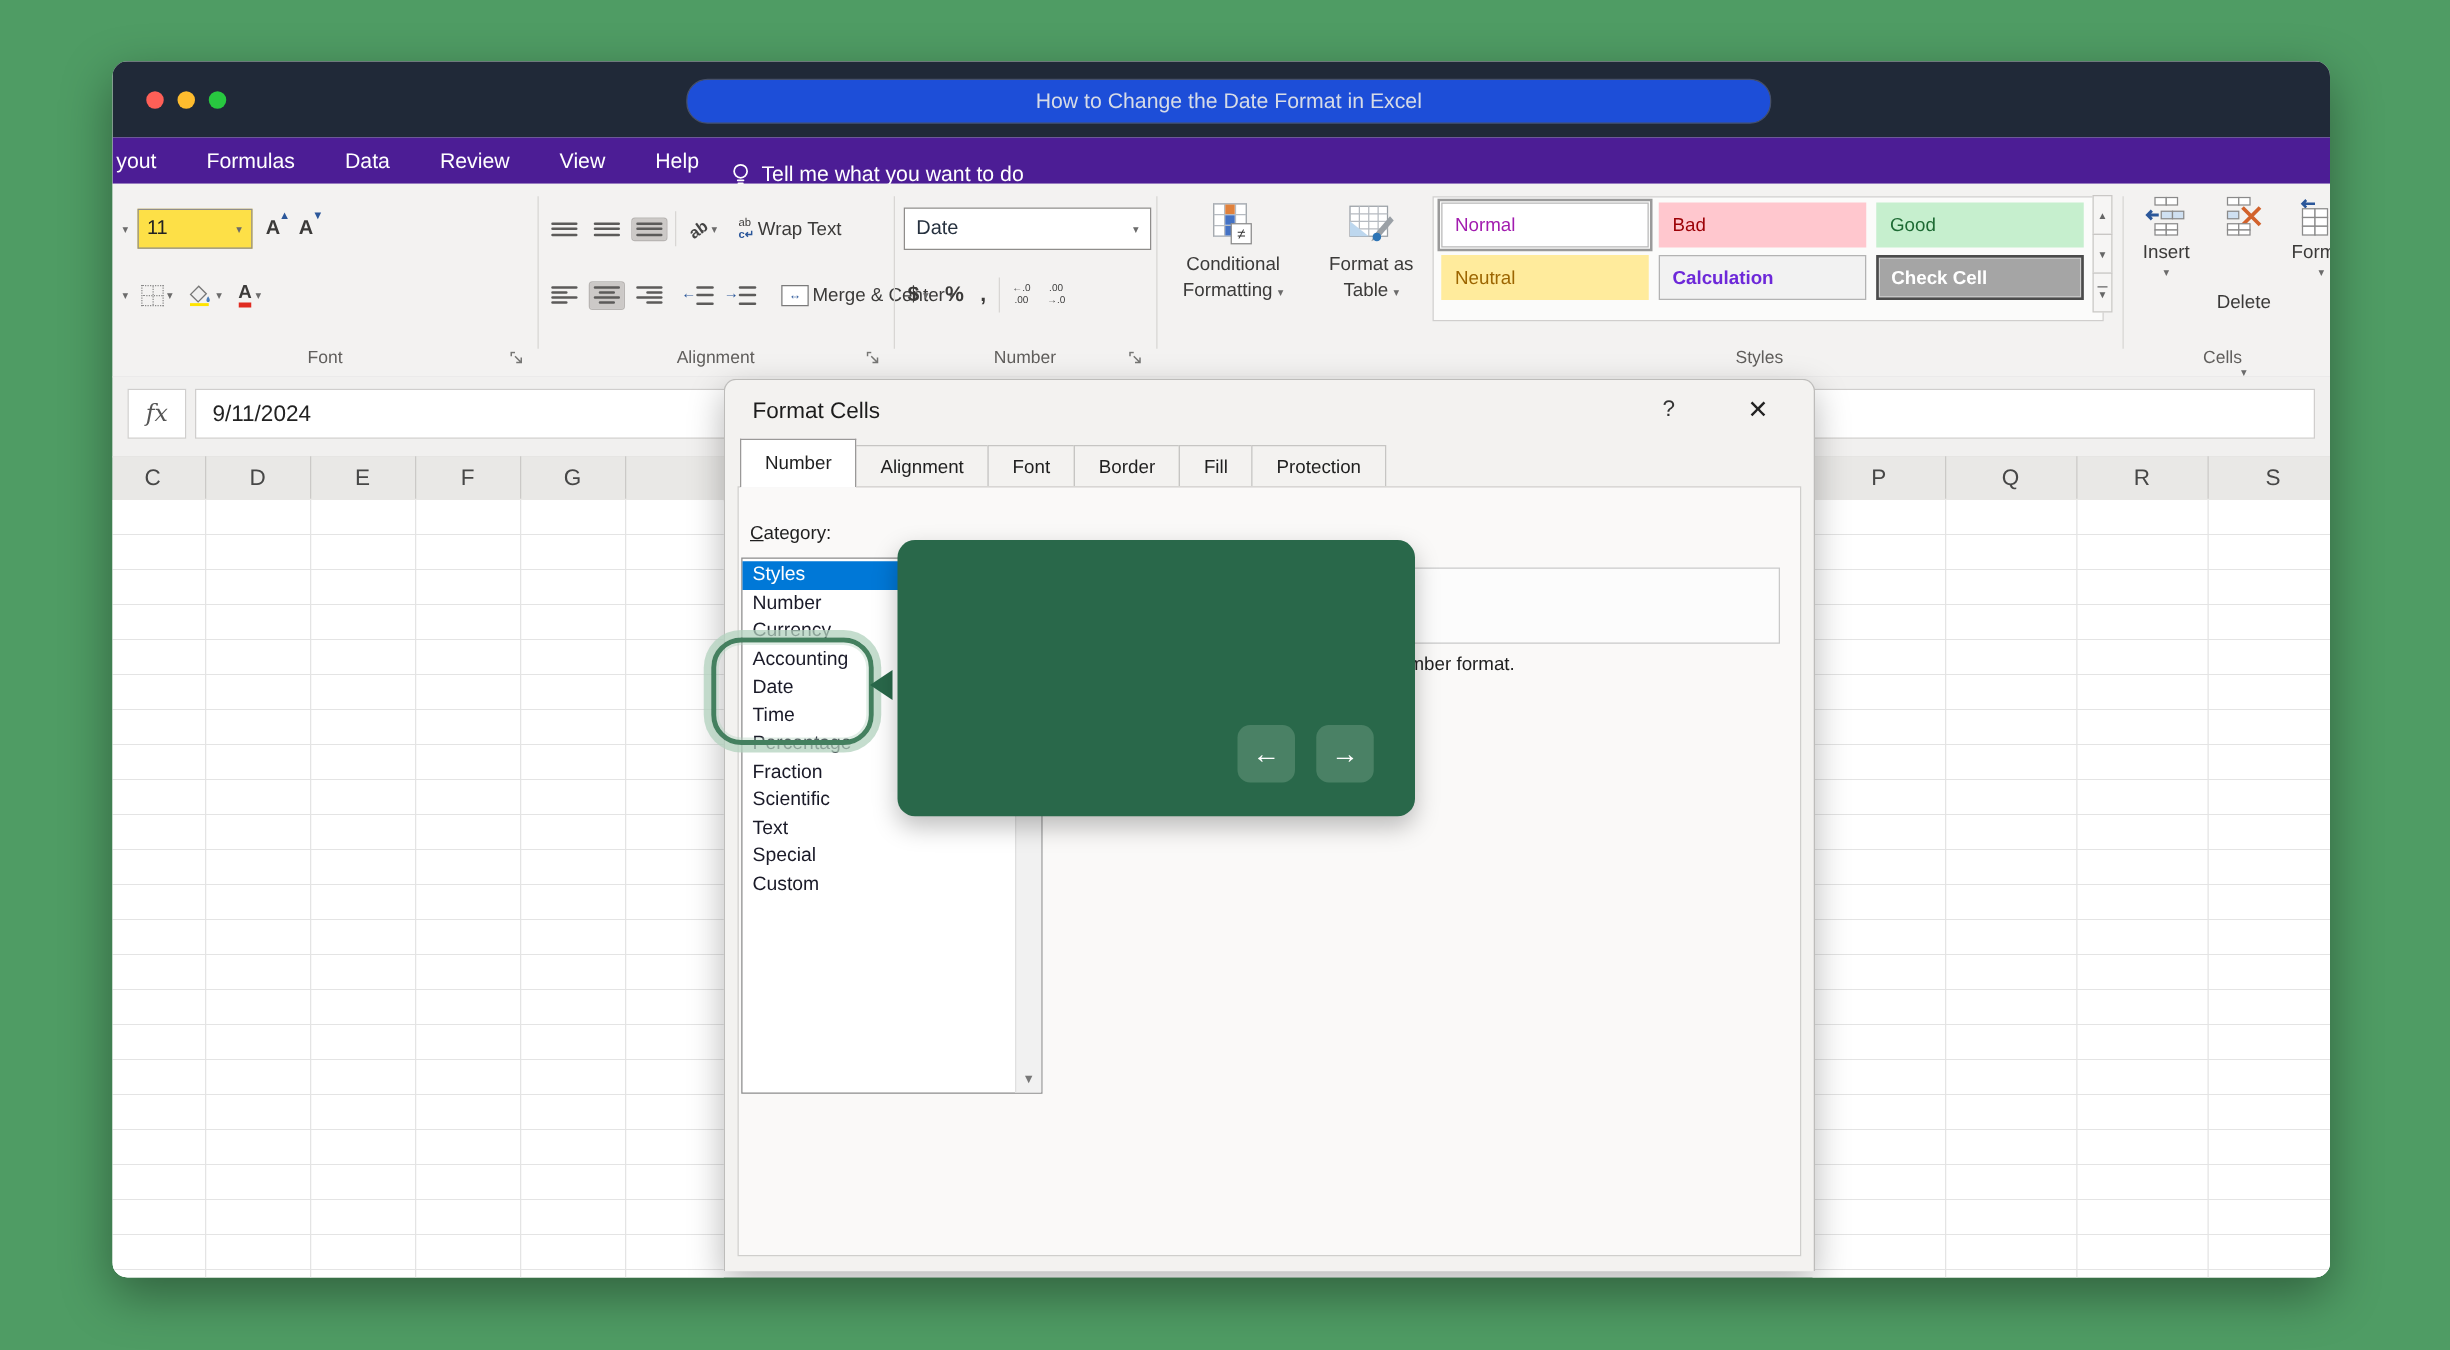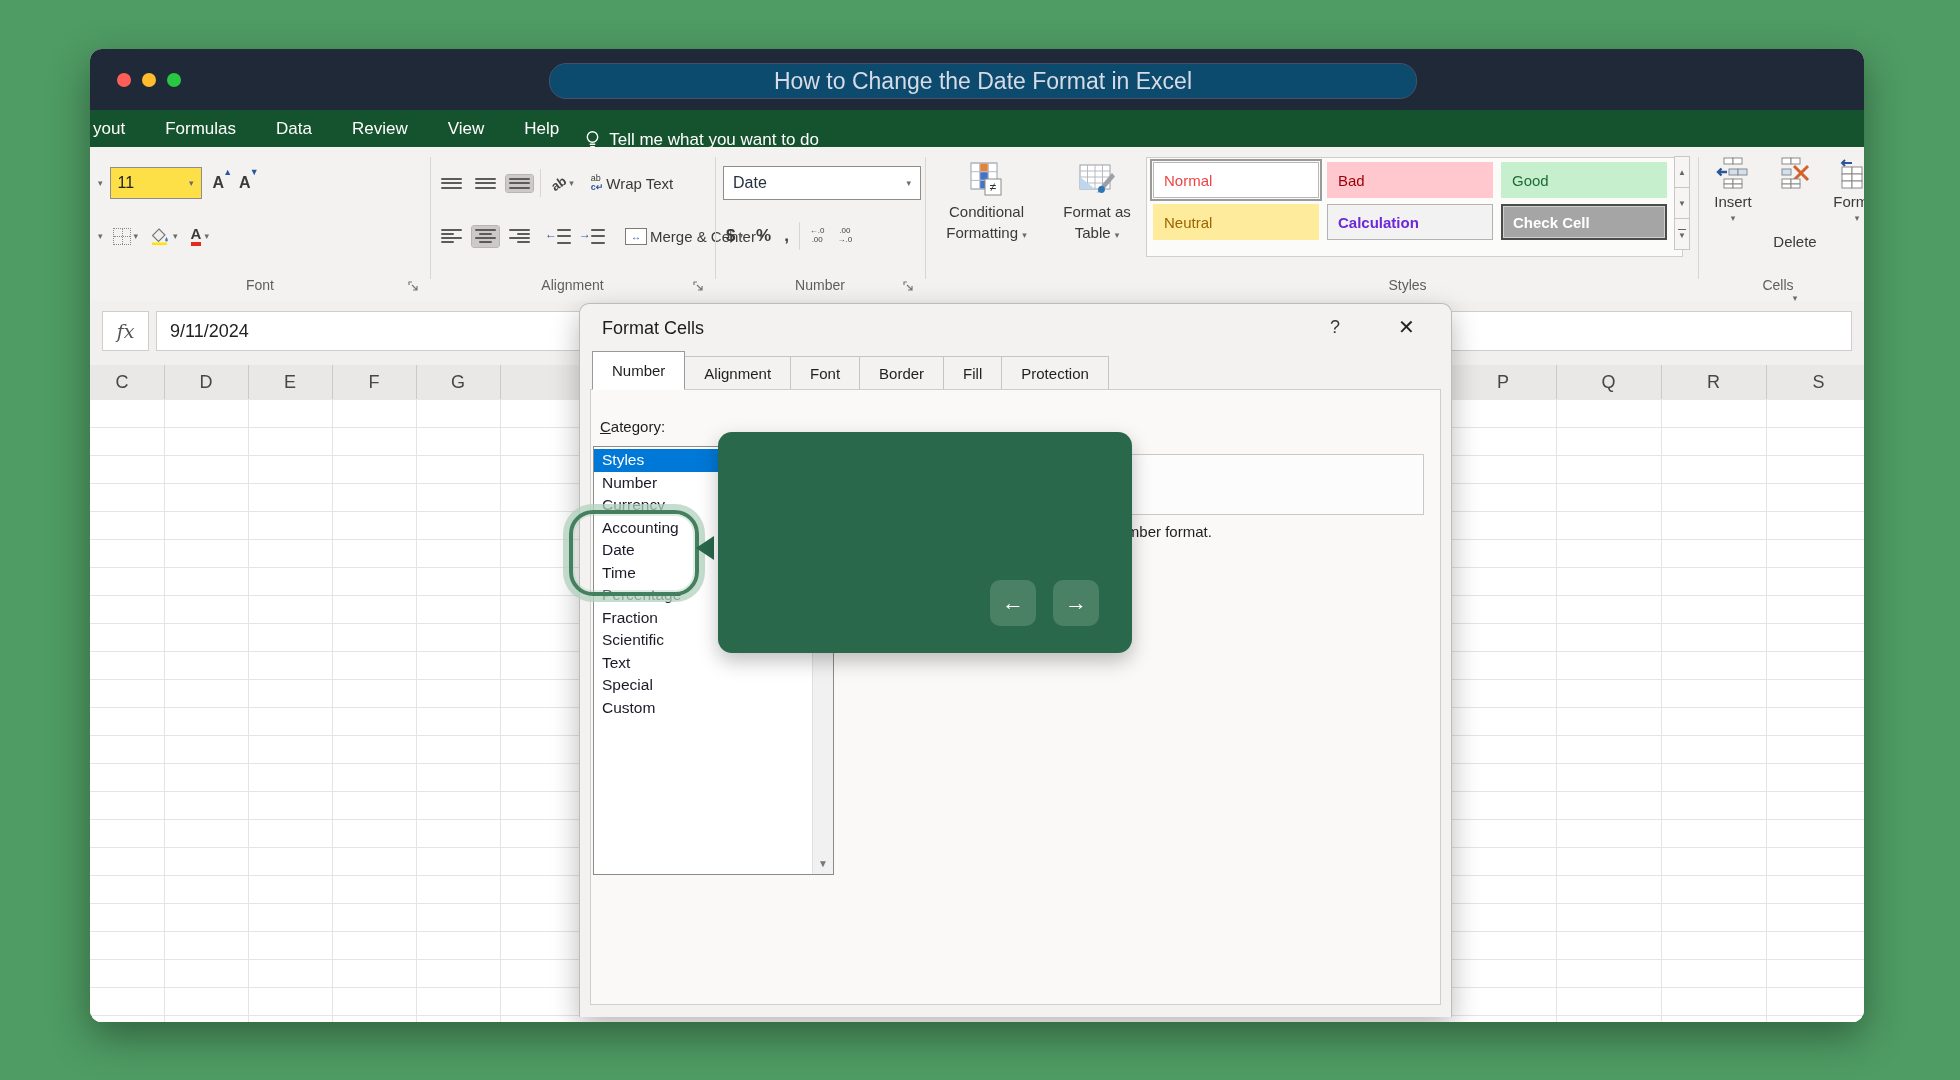--- a/index.html
+++ b/index.html
@@ -6,24 +6,24 @@
   .stage{position:relative;width:1960px;height:1080px;background:#4f9c64;overflow:hidden;}
   .window{position:absolute;left:90px;top:49px;width:1774px;height:973px;background:#fff;
           border-radius:12px;overflow:hidden;box-shadow:0 14px 40px rgba(0,0,0,.38);}
   
   .titlebar{position:absolute;left:0;top:0;right:0;height:61px;background:#202938;}
   .light{position:absolute;top:24px;width:14px;height:14px;border-radius:50%;}
   .light.red{left:27px;background:#ff5f57;}
   .light.yellow{left:52px;background:#febc2e;}
   .light.green{left:77px;background:#28c840;}
   .title-pill{position:absolute;left:459px;top:14px;width:866px;height:34px;border-radius:17px;
-              background:#0c4a6e;border:1px solid #46506a;display:flex;align-items:center;justify-content:center;
-              color:#d6dbe6;font-size:23px;}
-  
-  .menubar{position:absolute;left:0;top:61px;right:0;height:37px;background:#14532d;display:flex;color:#fff;}
+              background:#1d4ed8;border:1px solid #46506a;display:flex;align-items:center;justify-content:center;
+              color:#d6dbe6;font-size:17px;}
+  
+  .menubar{position:absolute;left:0;top:61px;right:0;height:37px;background:#4c1d95;display:flex;color:#fff;}
   .menu-items{display:flex;align-items:center;gap:40px;padding-left:3px;white-space:nowrap;}
   .menu-item{font-size:17px;cursor:default;}
   .tellme{display:flex;align-items:center;gap:9px;margin-left:26px;font-size:17px;white-space:nowrap;margin-top:22px;}
   
   .ribbon{position:absolute;left:0;top:98px;right:0;height:154px;background:#f3f2f1;border-bottom:1px solid #d4d2d0;}
   .rgroup{position:absolute;top:0;height:154px;}
   .gsep{position:absolute;top:10px;height:122px;width:1px;background:#d8d6d4;}
   .glabel{position:absolute;bottom:8px;left:0;right:0;text-align:center;font-size:14px;color:#605e5c;}
   .launcher{position:absolute;bottom:8px;right:10px;width:12px;height:12px;}
   .r1,.r2{position:absolute;left:8px;right:4px;display:flex;align-items:center;gap:7px;}
@@ -357,21 +357,21 @@
             <path d="M34 12 L22 26 l-3 6 6-2.6 12-14z" fill="#9aa0a6"></path>
             <circle cx="23.5" cy="28.5" r="3.4" fill="#2e75b6"></circle>
           </svg>
         </span>
         <span class="bl">Format as</span>
         <span class="bl"><span>Table</span> <span class="caret">▾</span></span>
       </div>
 
       <div class="gallery" style="left:1056px;width:523px;">
 
-      <div class="chip selected" style="background: rgb(255, 255, 255); color: #ef4444; border-color: rgb(184, 184, 184);">
+      <div class="chip selected" style="background: rgb(255, 255, 255); color: #a21caf; border-color: rgb(184, 184, 184);">
             <span>Normal</span>
           </div>
           <div class="chip" style="background: rgb(255, 199, 206); color: rgb(156, 0, 6);">
             <span>Bad</span>
           </div>
           <div class="chip" style="background: rgb(198, 239, 206); color: rgb(30, 107, 52);">
             <span>Good</span>
           </div>
           <div class="chip" style="background: rgb(255, 235, 156); color: rgb(156, 101, 0);">
             <span>Neutral</span>

